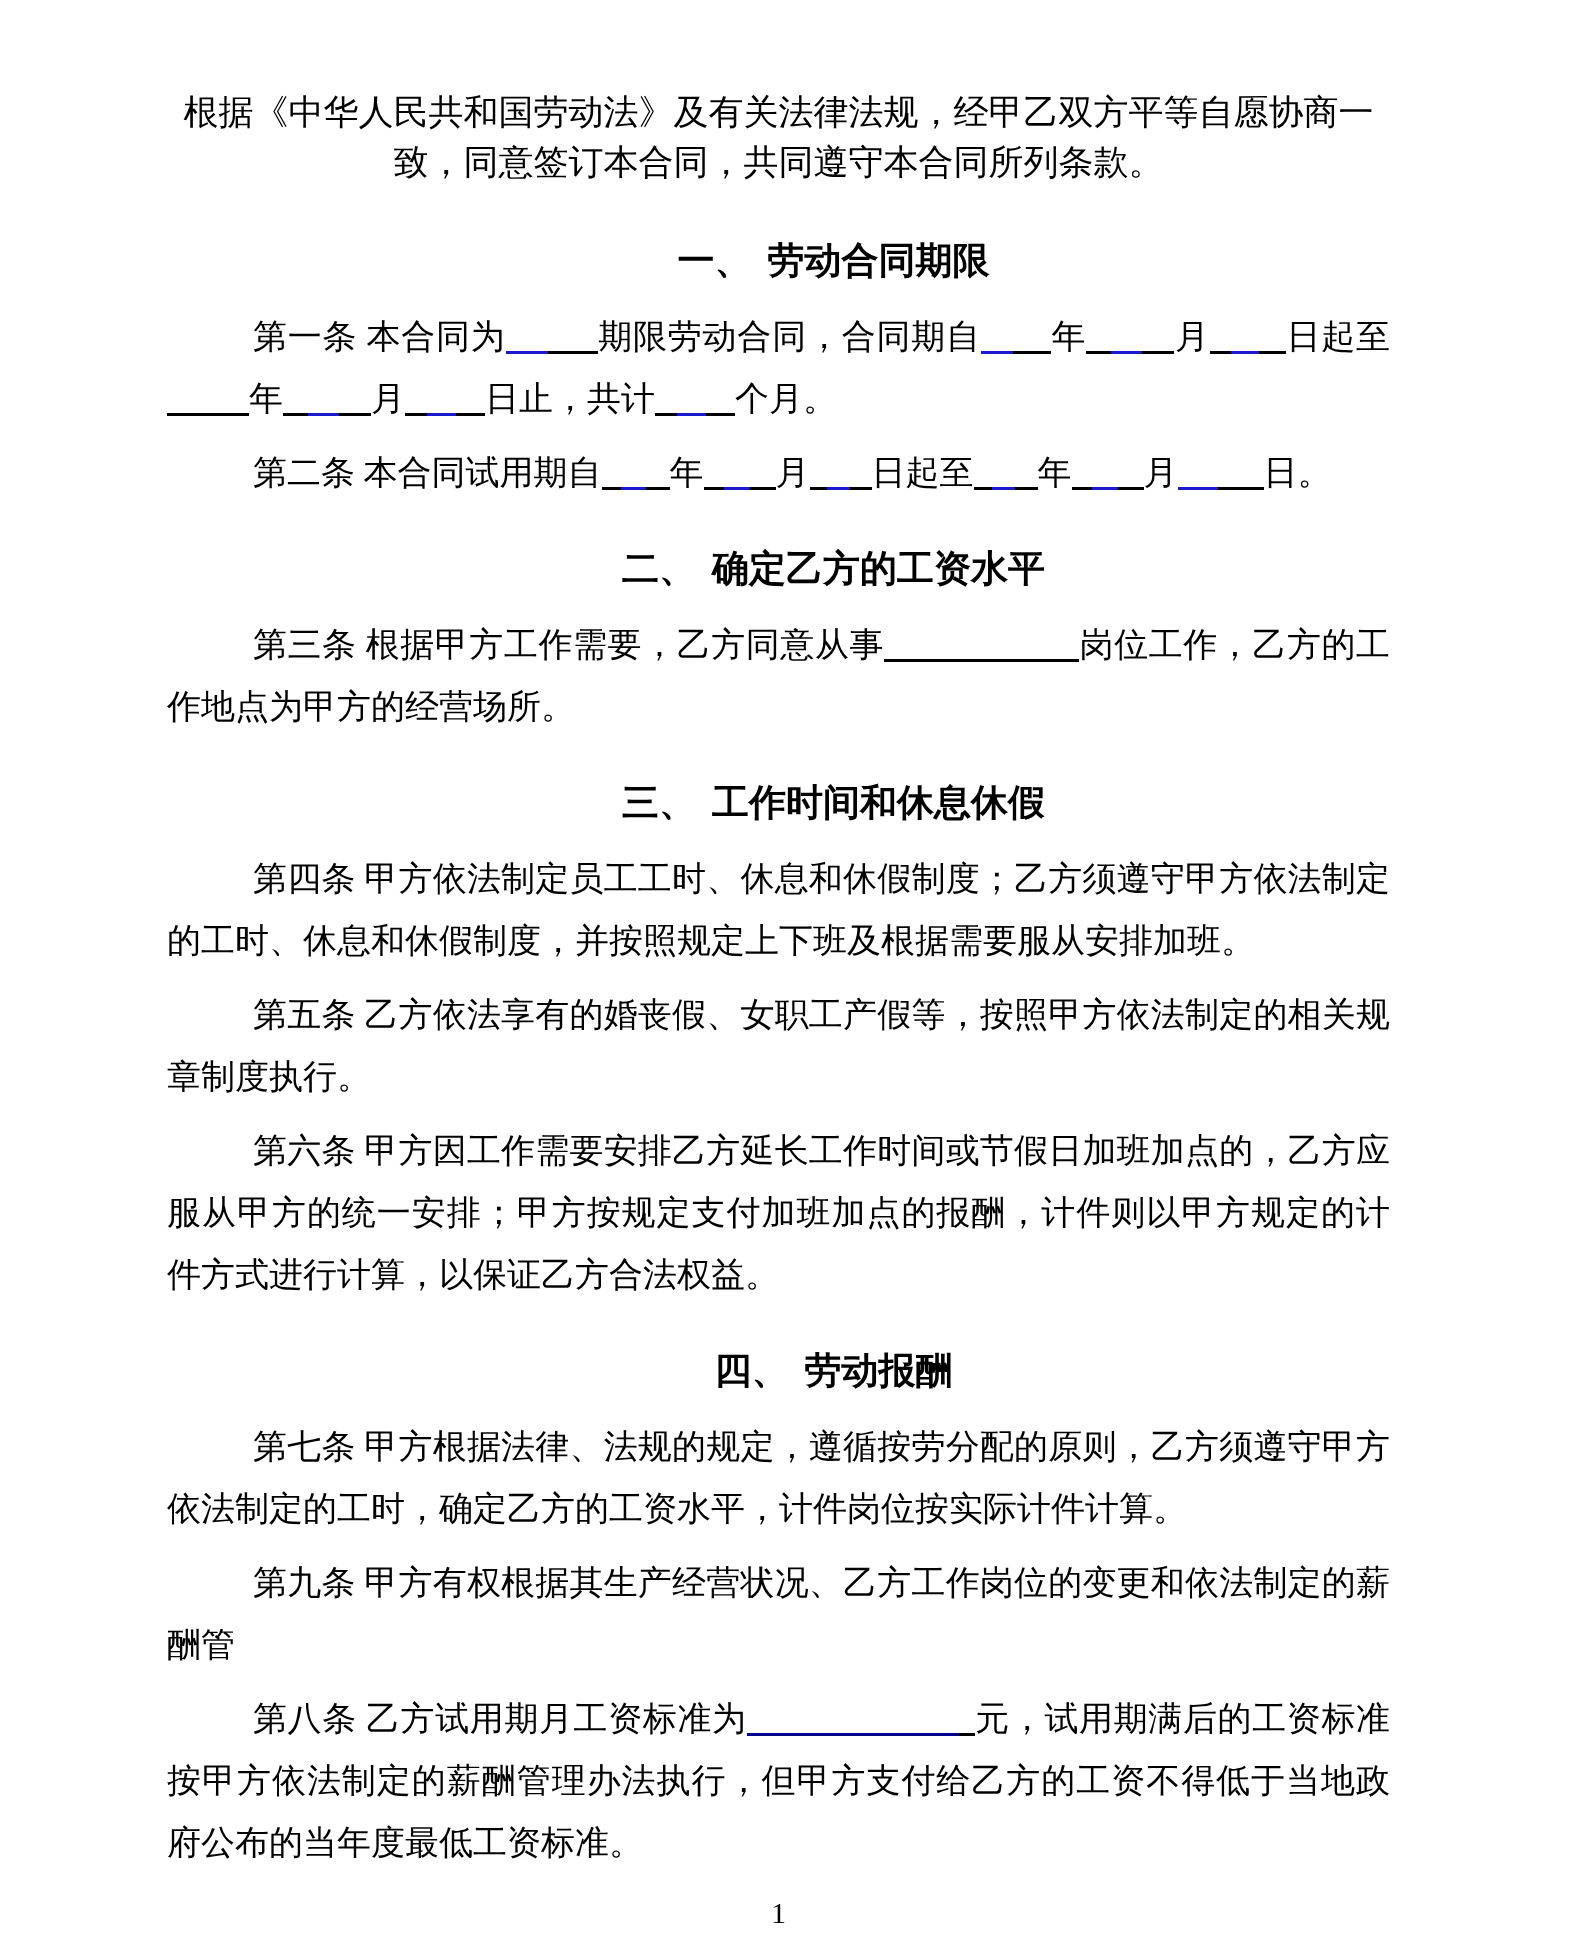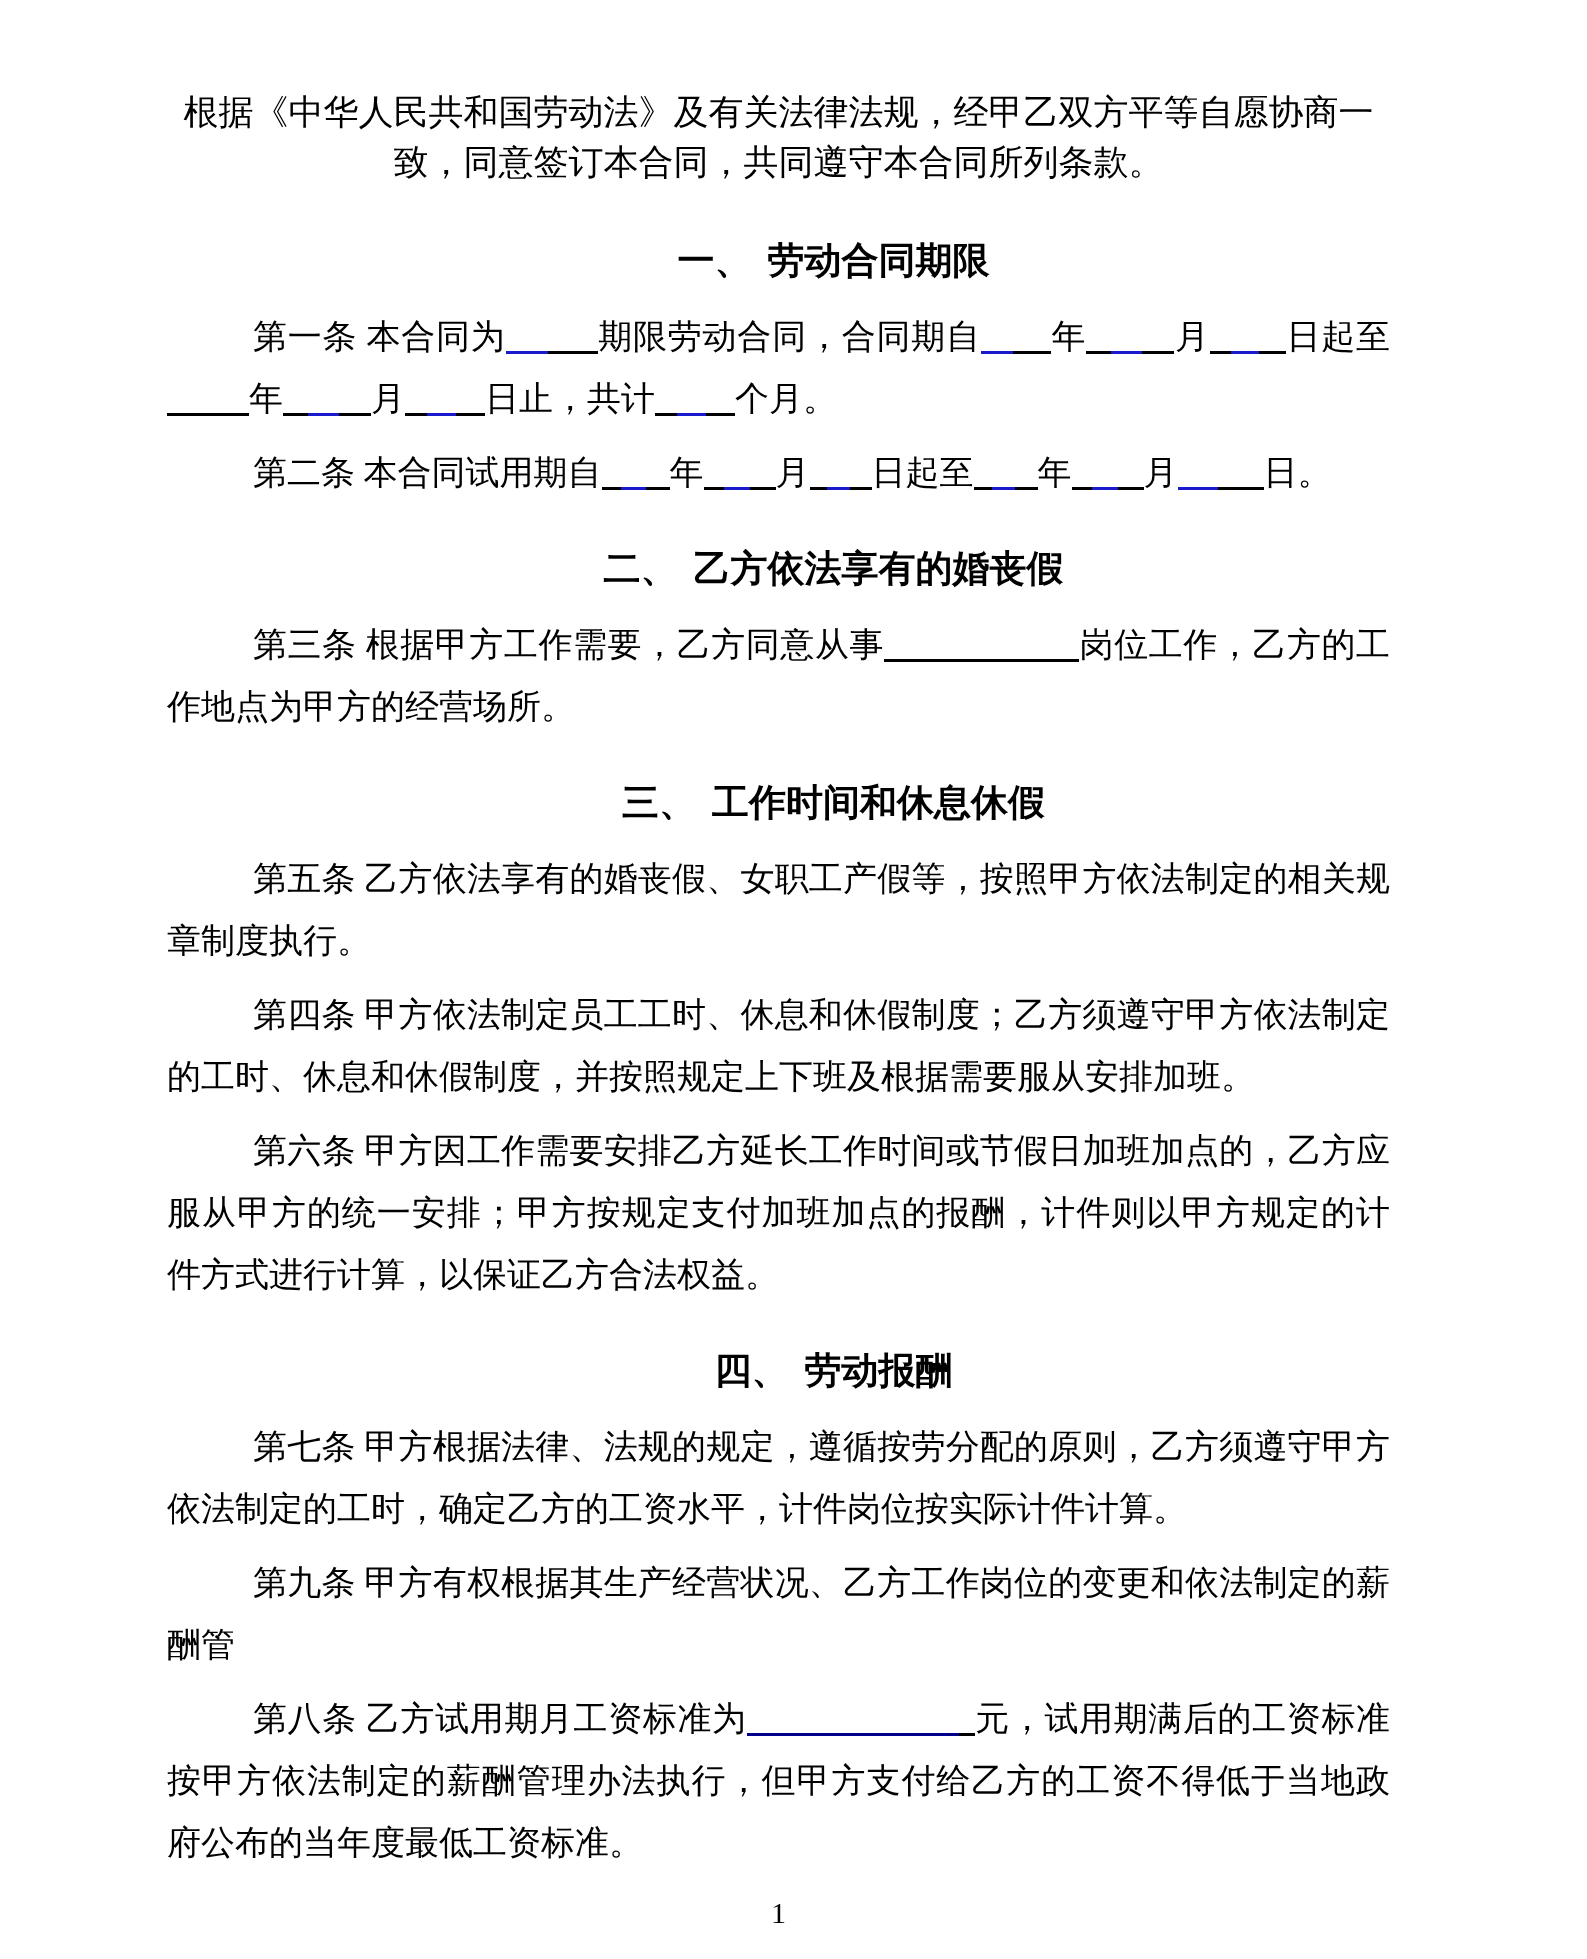--- a/index.html
+++ b/index.html
@@ -61,25 +61,25 @@
 
 <div class="page">
   <div class="intro" id="intro">
       <div class="intro-line">根据《中华人民共和国劳动法》及有关法律法规，经甲乙双方平等自愿协商一</div>
       <div class="intro-line">致，同意签订本合同，共同遵守本合同所列条款。</div>
     </div>
   <div id="body">
       <div class="heading"><span class="hnum">一、</span><span class="htext">劳动合同期限</span></div>
       <p class="clause"><span>第一条 本合同为</span><span class="blank bk-blueblack" style="width: 92px;"></span><span>期限劳动合同，合同期自</span><span class="blank bk-blueblack" style="width: 70px;"></span><span>年</span><span class="blank bk-mix" style="width: 88px;"></span><span>月</span><span class="blank bk-mix" style="width: 76px;"></span><span>日起至</span><span class="blank bk-black" style="width: 82px;"></span><span>年</span><span class="blank bk-mix" style="width: 88px;"></span><span>月</span><span class="blank bk-mix" style="width: 80px;"></span><span>日止，共计</span><span class="blank bk-mix" style="width: 80px;"></span><span>个月。</span></p>
       <p class="clause"><span>第二条 本合同试用期自</span><span class="blank bk-mix" style="width: 68px;"></span><span>年</span><span class="blank bk-mix" style="width: 72px;"></span><span>月</span><span class="blank bk-mix" style="width: 62px;"></span><span>日起至</span><span class="blank bk-mix" style="width: 64px;"></span><span>年</span><span class="blank bk-mix" style="width: 72px;"></span><span>月</span><span class="blank bk-blueblack" style="width: 86px;"></span><span>日。</span></p>
-      <div class="heading"><span class="hnum">二、</span><span class="htext">乙方依法享有的婚丧假</span></div>
+      <div class="heading"><span class="hnum">二、</span><span class="htext">确定乙方的工资水平</span></div>
       <p class="clause"><span>第三条 根据甲方工作需要，乙方同意从事</span><span class="blank bk-black" style="width: 195px;"></span><span>岗位工作，乙方的工作地点为甲方的经营场所。</span></p>
       <div class="heading"><span class="hnum">三、</span><span class="htext">工作时间和休息休假</span></div>
+      <p class="clause"><span>第四条 甲方依法制定员工工时、休息和休假制度；乙方须遵守甲方依法制定的工时、休息和休假制度，并按照规定上下班及根据需要服从安排加班。</span></p>
       <p class="clause"><span>第五条 乙方依法享有的婚丧假、女职工产假等，按照甲方依法制定的相关规章制度执行。</span></p>
-      <p class="clause"><span>第四条 甲方依法制定员工工时、休息和休假制度；乙方须遵守甲方依法制定的工时、休息和休假制度，并按照规定上下班及根据需要服从安排加班。</span></p>
       <p class="clause"><span>第六条 甲方因工作需要安排乙方延长工作时间或节假日加班加点的，乙方应服从甲方的统一安排；甲方按规定支付加班加点的报酬，计件则以甲方规定的计件方式进行计算，以保证乙方合法权益。</span></p>
       <div class="heading"><span class="hnum">四、</span><span class="htext">劳动报酬</span></div>
       <p class="clause"><span>第七条 甲方根据法律、法规的规定，遵循按劳分配的原则，乙方须遵守甲方依法制定的工时，确定乙方的工资水平，计件岗位按实际计件计算。</span></p>
       <p class="clause"><span>第九条 甲方有权根据其生产经营状况、乙方工作岗位的变更和依法制定的薪酬管</span></p>
       <p class="clause"><span>第八条 乙方试用期月工资标准为</span><span class="blank bk-navy" style="width: 228px;"></span><span>元，试用期满后的工资标准按甲方依法制定的薪酬管理办法执行，但甲方支付给乙方的工资不得低于当地政府公布的当年度最低工资标准。</span></p>
     </div>
   <div class="footer">1</div>
 </div>
 
 </body></html>

